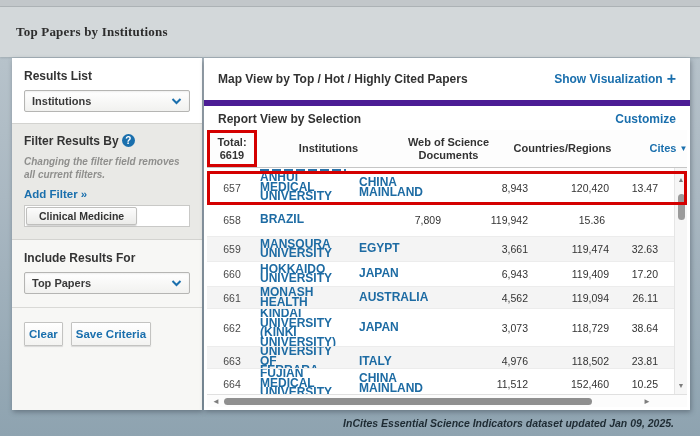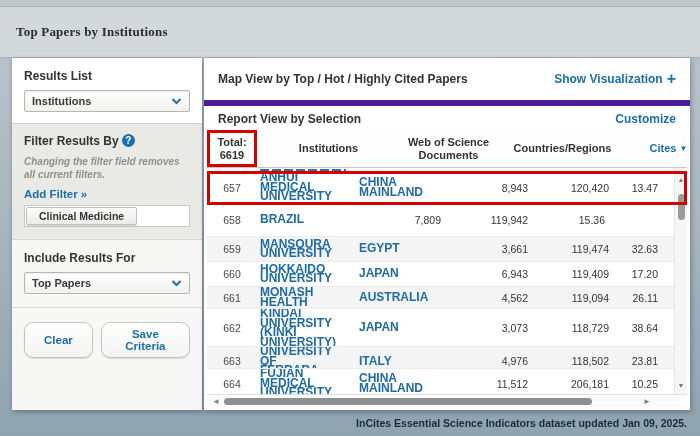--- a/index.html
+++ b/index.html
@@ -29,22 +29,22 @@
            color:#fff; font-size:10px; line-height:13px; text-align:center; font-weight:bold;
            vertical-align:1px; margin-left:3px; }
   .sb-note { font-size:10px; font-style:italic; color:#8f8f8d; font-weight:bold; line-height:1.3; margin-bottom:7px; }
   .add-filter { color:#1a6fad; font-weight:bold; font-size:11.5px; text-decoration:none; display:inline-block; margin-bottom:5px; cursor:pointer; }
   .chipbox { background:#fff; border:1px solid #c9c9c7; height:22px; display:flex; align-items:center; padding:1px; }
   .chip { background:linear-gradient(#fcfcfc,#ebebe9); border:1px solid #bfbfbd; border-radius:2px;
           font-size:10.5px; font-weight:bold; color:#333; padding:2px 12px; white-space:nowrap;
           box-shadow:0 1px 1px rgba(0,0,0,.18); cursor:pointer; }
   .sb-divider { height:1px; background:#d9d9d6; margin:2px 0; }
   .sb-buttons { display:flex; gap:8px; padding:12px; }
-  .btn { background:linear-gradient(#ffffff,#f3f3f1); border:1px solid #c3c3c1; border-radius:9px;
-         color:#1a6fad; font-weight:bold; font-size:11.5px; padding:5px 19px; cursor:pointer;
+  .btn { background:linear-gradient(#ffffff,#f3f3f1); border:1px solid #c3c3c1; border-radius:1px;
+         color:#1a6fad; font-weight:bold; font-size:11.5px; padding:5px 4px; cursor:pointer;
          box-shadow:0 1px 1px rgba(0,0,0,.12); font-family:"Liberation Sans", sans-serif; }
 
   
   .main { flex:1; background:#ffffff; box-shadow:1px 2px 5px rgba(50,60,70,.45); position:relative; }
   .bar { display:flex; justify-content:space-between; align-items:center; padding:0 14px; }
   .bar1 { height:48px; border-bottom:6px solid #4c1d95; }
   .bar2 { height:26px; }
   .bar-title { font-size:12px; font-weight:bold; color:#333; }
   .bluelink { font-size:12px; font-weight:bold; color:#1a6fad; text-decoration:none; cursor:pointer; display:flex; align-items:center; gap:4px; }
   .plus { font-size:16px; font-weight:bold; line-height:12px; }
@@ -88,21 +88,21 @@
   .vscroll { width:13px; background:#f6f6f6; border-left:1px solid #e5e5e5; position:relative; }
   .vs-arrow { position:absolute; left:0; width:100%; text-align:center; font-size:7px; color:#7d7d7d; cursor:pointer; }
   .vs-up { top:8px; } .vs-down { bottom:5px; }
   .vs-thumb { position:absolute; top:26px; left:3px; width:7px; height:26px; background:#9b9b9b; border-radius:4px; cursor:pointer; }
 
   .hscroll { height:13px; background:#fcfcfc; border-top:1px solid #e0e0e0; position:relative; }
   .hs-arrow { position:absolute; top:2px; font-size:8px; color:#7d7d7d; cursor:pointer; }
   .hs-left { left:5px; } .hs-right { right:36px; }
   .hs-thumb { position:absolute; top:3px; left:17px; width:368px; height:7px; background:#8f8f8f; border-radius:4px; cursor:pointer; }
 
-  .footer-note { position:absolute; right:13px; bottom:7px; font-size:10.5px; 
+  .footer-note { position:absolute; right:26px; bottom:7px; font-size:10.5px; font-style:italic;
                  font-weight:bold; color:#1e2b33; }
 </style>
 </head>
 <body>
 
 <div class="page">
   <div class="topstrip"></div>
 
   <div class="appheader">
     <h1>Top Papers by Institutions</h1>
@@ -248,21 +248,21 @@
               <div class="num">4,976</div>
               <div class="num">118,502</div>
               <div class="num num-last">23.81</div>
             </div>
 
             <div class="row">
               <div class="cell-rank">664</div>
               <div class="cell-inst"><span>FUJIAN MEDICAL UNIVERSITY</span></div>
               <div class="cell-country"><span>CHINA MAINLAND</span></div>
               <div class="num">11,512</div>
-              <div class="num">206,181</div>
+              <div class="num">152,460</div>
               <div class="num num-last">10.25</div>
             </div>
           </div>
 
           <div class="vscroll">
             <div class="vs-arrow vs-up">▲</div>
             <div class="vs-thumb"></div>
             <div class="vs-arrow vs-down">▼</div>
           </div>
 

